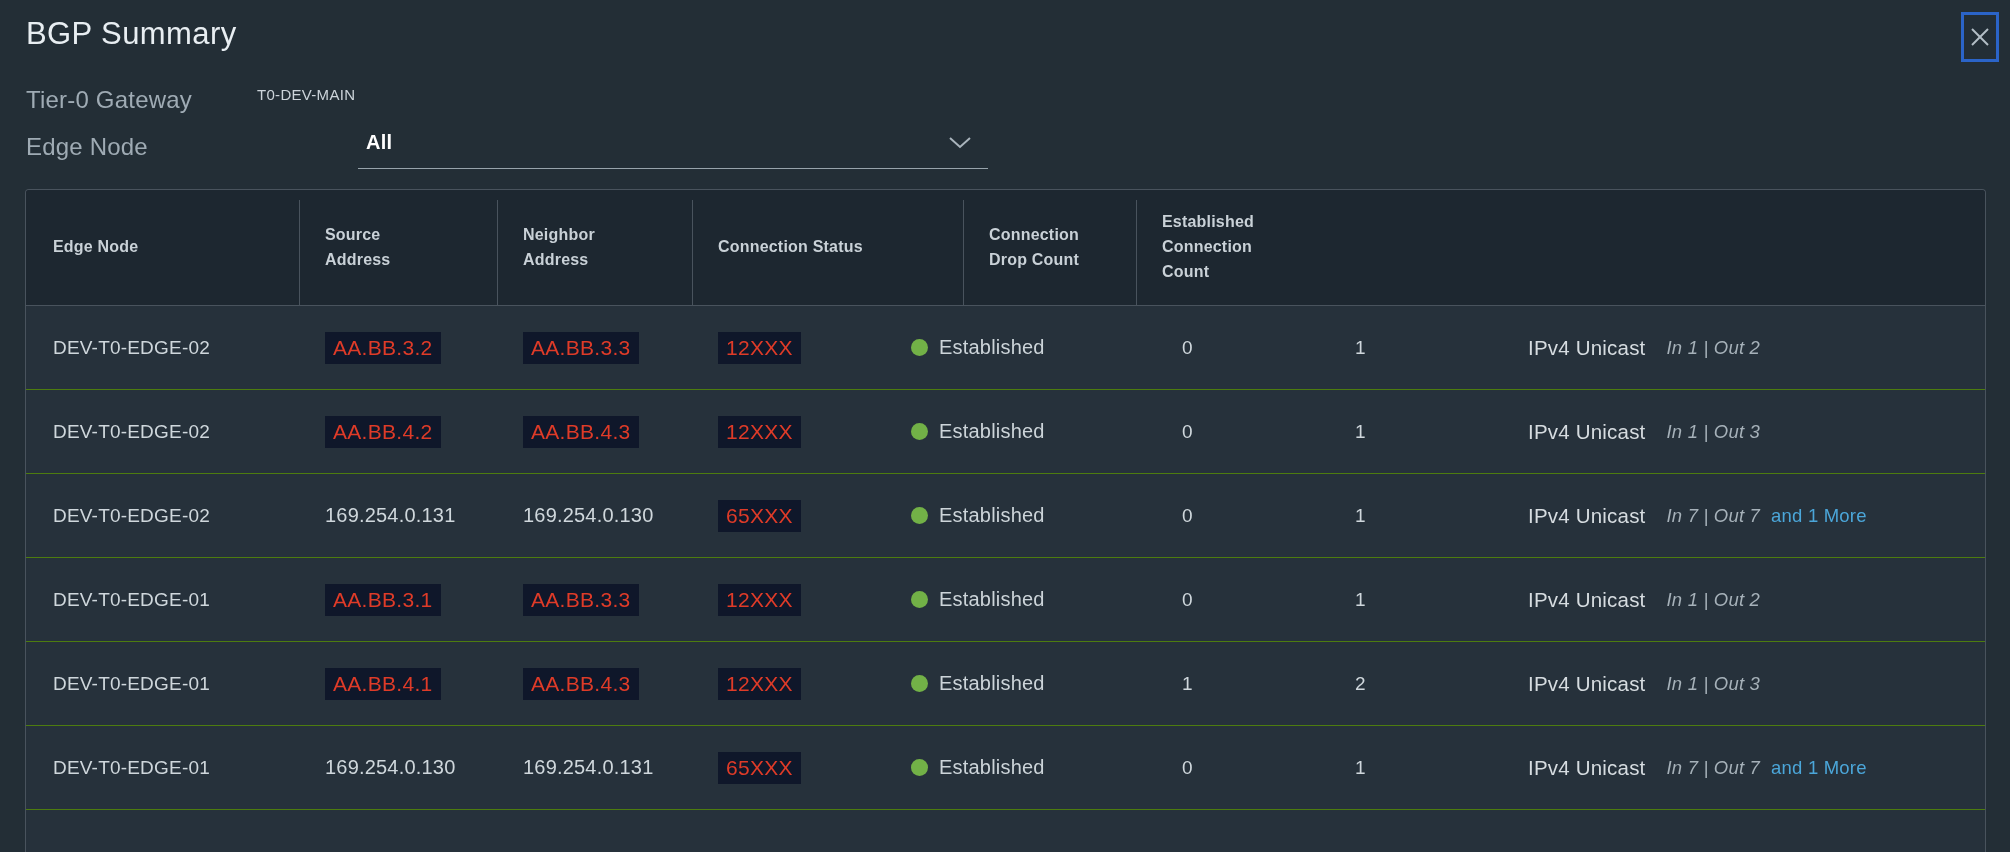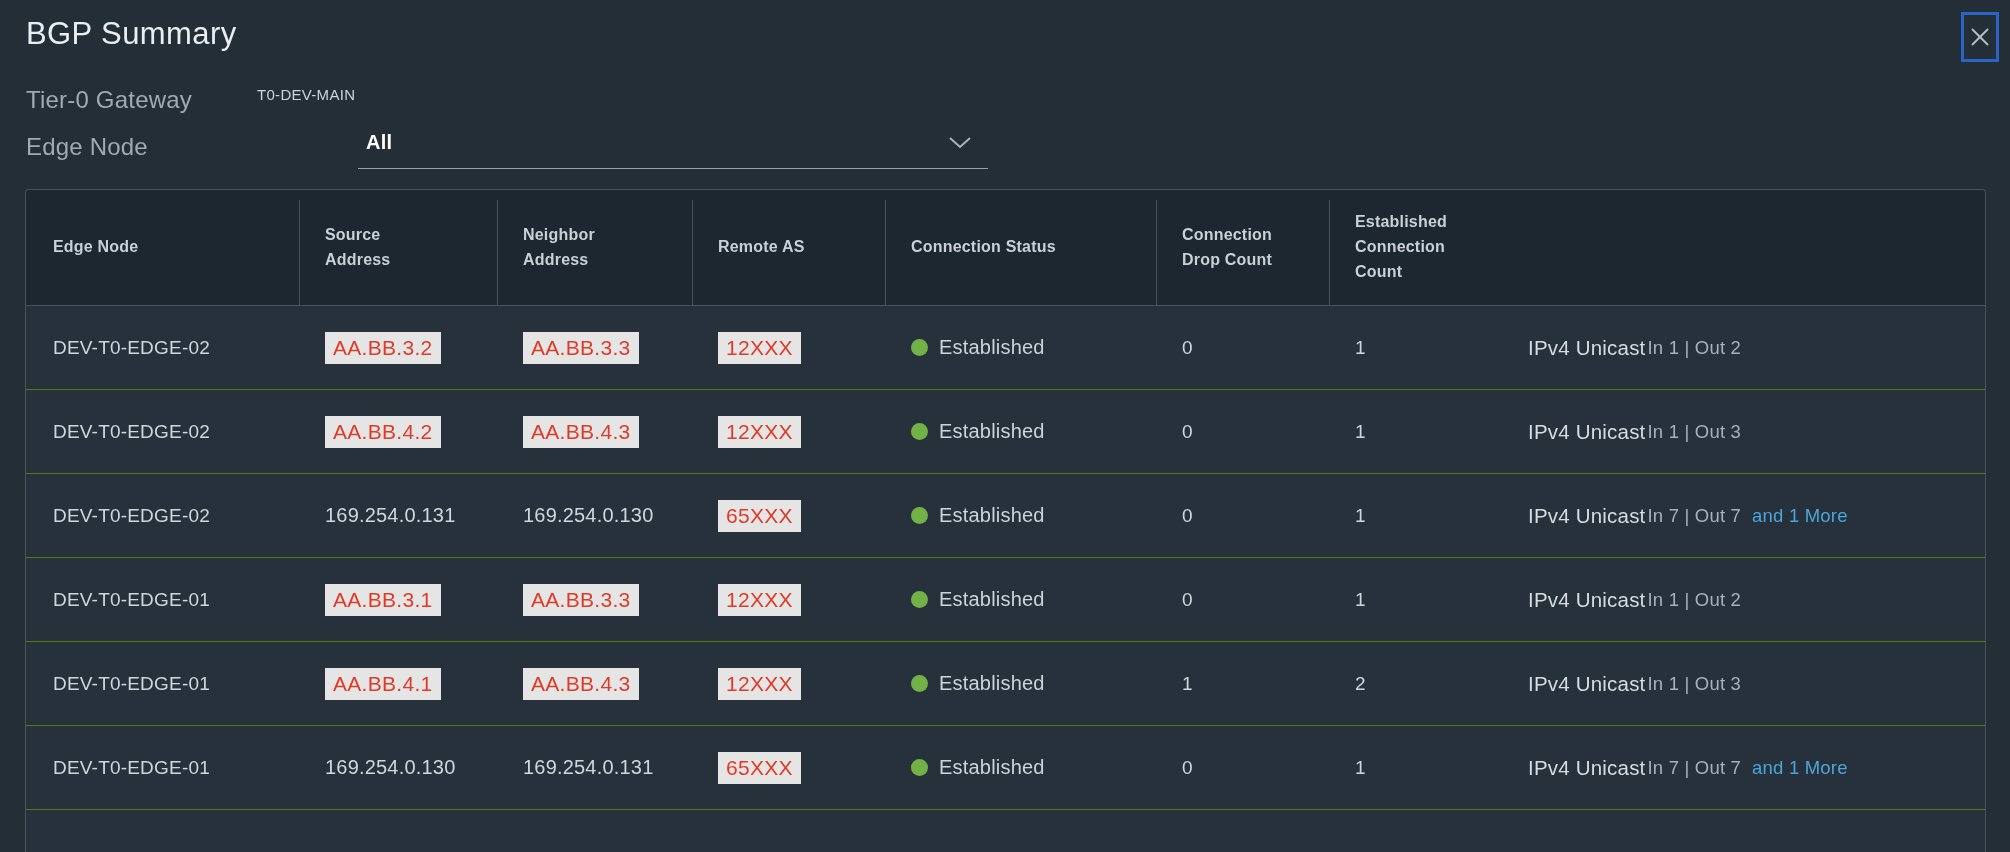--- a/index.html
+++ b/index.html
@@ -68,30 +68,30 @@
   .c0 { width:274px; padding-left:27px; }
   .c1 { width:198px; }
   .c2 { width:195px; }
   .c3 { width:193px; }
   .c4 { width:271px; }
   .c5 { width:173px; }
   .c6 { width:173px; }
   .c7 { flex:1; }
   .chip { font-size:20px; }
   .chip.redacted {
-    background:#e5e5e5; color:#df3b28;
+    background:#0f172a; color:#df3b28;
     font-size:21px; padding:4px 8px; letter-spacing:.3px;
   }
   .dot {
     width:17px; height:17px; border-radius:50%;
     background:#72b147; margin-right:11px; flex:none;
   }
   .status-text { font-size:20px; color:#ccd4d9; }
   .fam   { font-size:20.5px; font-weight:500; color:#d6dce0; white-space:nowrap; }
-  .inout { font-size:18.5px; color:#a6b1b9; margin-left:2px; white-space:nowrap; }
+  .inout { font-size:18.5px; color:#a6b1b9; margin-left:21px; white-space:nowrap;font-style:italic; }
   .more  { font-size:18.5px; font-weight:500; color:#4ba6d9; margin-left:11px;
            text-decoration:none; cursor:pointer; white-space:nowrap; }
 </style>
 </head>
 <body>
 
 <div class="page-title">BGP Summary</div>
 
 <button class="close-btn">
   <span style="display:flex;">
@@ -115,21 +115,20 @@
   </span>
 </div>
 
 <div class="table">
   <div class="thead">
     <div class="th c0">Edge Node</div>
     <div class="th c1">Source
 Address</div>
     <div class="th c2">Neighbor
 Address</div>
-    <div class="th c3">Remote AS</div>
     <div class="th c4">Connection Status</div>
     <div class="th c5">Connection
 Drop Count</div>
     <div class="th c6">Established
 Connection
 Count</div>
   </div>
 
   <div class="tr">
     <div class="td c0">DEV-T0-EDGE-02</div>

